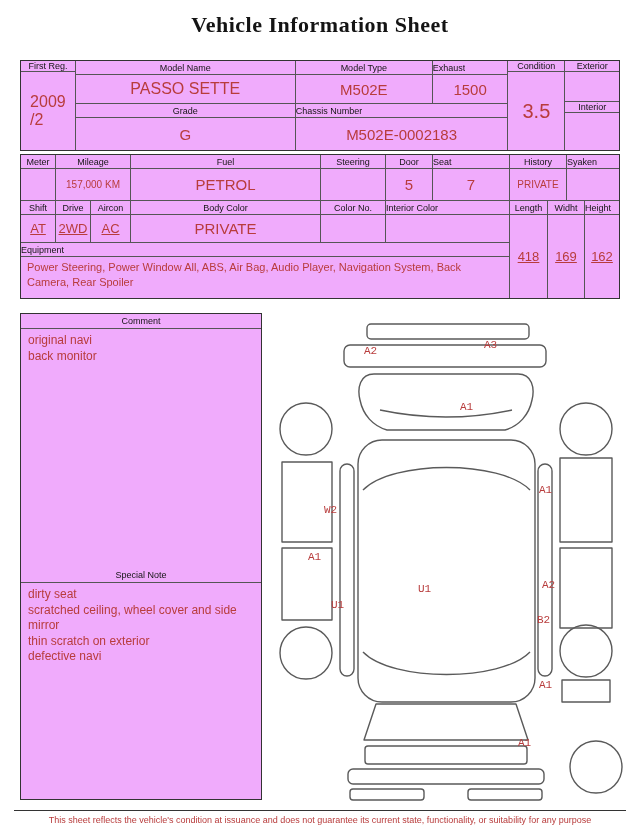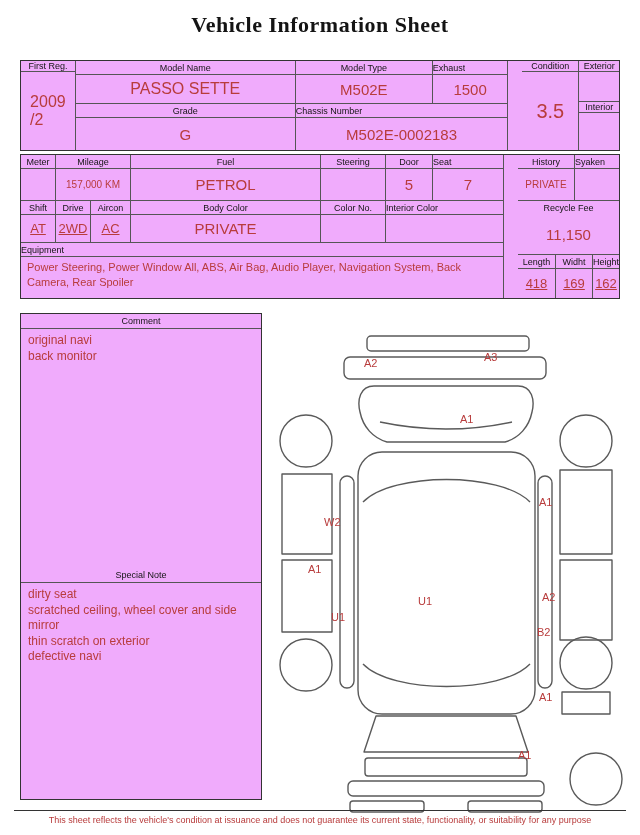--- a/index.html
+++ b/index.html
@@ -15,29 +15,29 @@
   }
   .title{
     position:absolute; top:12px; left:0; width:100%; text-align:center;
     font-family:"Liberation Serif", serif; font-size:22px; font-weight:bold;
     color:var(--ink); letter-spacing:.5px;
   }
   .block{ position:absolute; border:1.5px solid var(--frame); background:#f0abfc; display:flex; }
   .b1{ left:20px; top:60px;  width:600px; height:91px; }
   .b2{ left:20px; top:154px; width:600px; height:145px; }
   .b3{ left:20px; top:313px; width:242px; height:487px; flex-direction:column; }
-  .diag{ position:absolute; left:262px; top:324px; width:368px; height:495px; }
+  .diag{ position:absolute; left:262px; top:312px; width:368px; height:495px;font-family:Liberation Mono, monospace; }
 
   .vcol{ display:flex; flex-direction:column; }
   .hrow{ display:flex; height:14px; border-bottom:1px solid var(--line); flex:0 0 auto; }
   .vrow{ display:flex; border-bottom:1px solid var(--line); flex:0 0 auto; }
   .vrow.last{ border-bottom:none; }
   .grow{ flex:1 1 auto; min-height:0; }
   .cbr{ border-right:1px solid var(--line); }
-  .bl{ border-left:1px solid var(--line);padding-left:14px; }
+  .bl{ border-left:1px solid var(--line); }
   .bt{ border-top:1px solid var(--line); }
   .hb{ border-bottom:1px solid var(--line); }
 
   .hdr{
     font-size:9px; color:var(--ink); display:flex; align-items:center; justify-content:center;
     white-space:nowrap; overflow:hidden; flex:0 0 auto;
   }
   .val{
     color:var(--red); display:flex; align-items:center; justify-content:center;
     white-space:nowrap; overflow:hidden;
@@ -144,24 +144,20 @@
       <div class="eqp grow">Power Steering, Power Window All, ABS, Air Bag, Audio Player, Navigation System, Back Camera, Rear Spoiler</div>
     </div>
     <div class="vcol bl grow">
       <div class="hrow">
         <div class="hdr cbr" style="width:57px">History</div>
         <div class="hdr grow">Syaken</div>
       </div>
       <div class="vrow" style="height:32px">
         <div class="val f10 cbr" style="width:57px">PRIVATE</div>
         <div class="val grow"></div>
-      </div>
-      <div class="vcol hb" style="height:54px">
-        <div class="hdr" style="height:14px">Recycle Fee</div>
-        <div class="val f15 grow">11,150</div>
       </div>
       <div class="hrow">
         <div class="hdr cbr" style="width:38px">Length</div>
         <div class="hdr cbr" style="width:37px">Widht</div>
         <div class="hdr grow">Height</div>
       </div>
       <div class="vrow last grow">
         <div class="val f13 cbr" style="width:38px">418</div>
         <div class="val f13 cbr" style="width:37px">169</div>
         <div class="val f13 grow">162</div>

